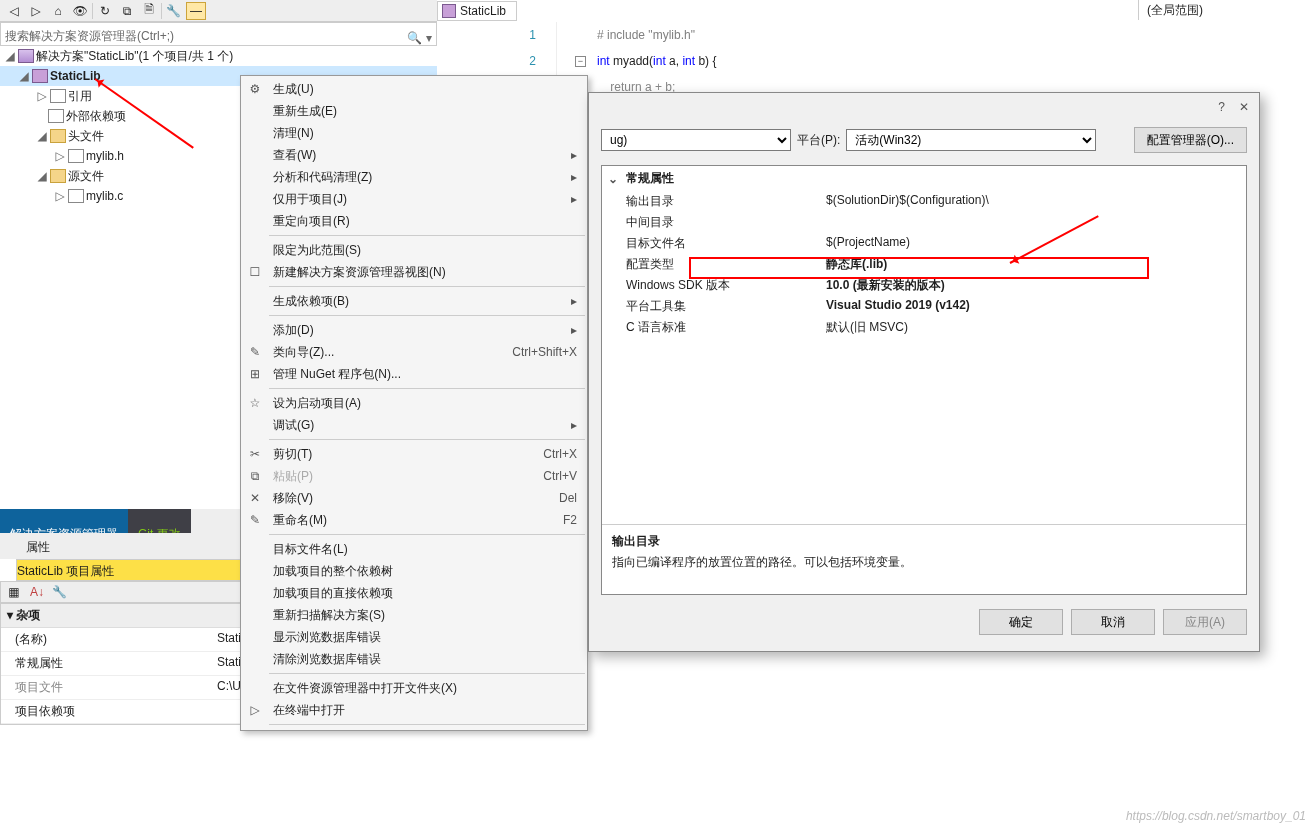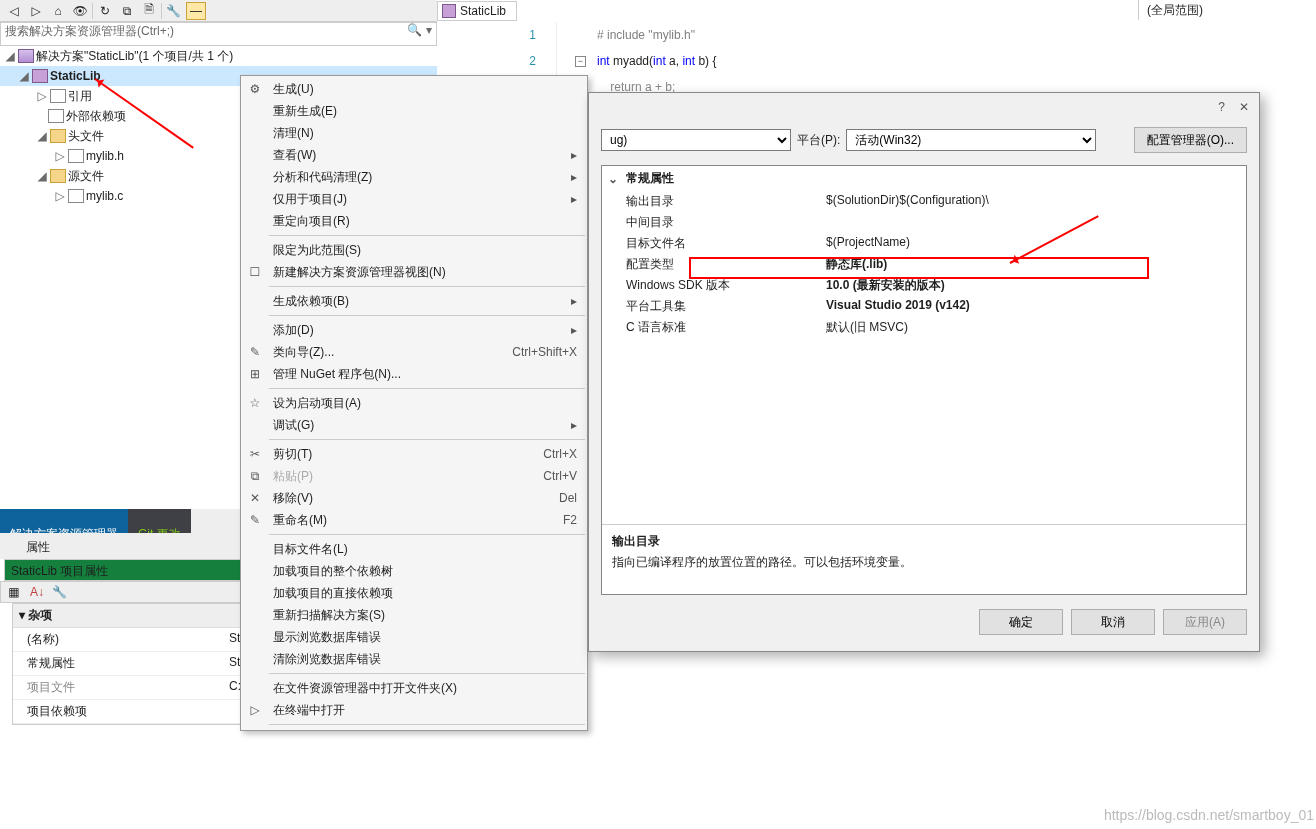--- a/index.html
+++ b/index.html
@@ -10,21 +10,21 @@
 .edtab .tab { background:#fff; border:1px solid #ccc; padding:2px 10px 2px 4px; display:flex; align-items:center; gap:4px; }
 .edtab .ico { width:14px; height:14px; background:#c8a0d8; border:1px solid #7b5a8f; }
 .scopebox{ position:absolute; top:0; left:1138px; height:20px; border-left:1px solid #ccc; padding:2px 8px;}
 
 
 .se-toolbar { position:absolute; top:0; left:0; width:437px; height:22px; background:#eee; border-bottom:1px solid #ccc; display:flex; align-items:center; padding:0 4px; gap:2px; }
 .se-toolbar .btn { width:20px; height:18px; display:flex; align-items:center; justify-content:center; color:#1e1e1e; cursor:pointer; }
 .se-toolbar .yellow{ background:#ffe8a6; border:1px solid #cca43b;}
 
 
-.se-search { position:absolute; top:22px; left:0; width:437px; height:24px; border:1px solid #ccc; display:flex; align-items:flex-start; padding:0 4px; color:#6a6a6a; }
+.se-search { position:absolute; top:22px; left:0; width:437px; height:24px; border:1px solid #ccc; display:flex; align-items:flex-end; padding:0 4px; color:#6a6a6a; }
 .se-search .mag{ margin-left:auto; }
 
 
 .se-tree { position:absolute; top:46px; left:0; width:437px; bottom:320px; background:#fff; overflow:auto; }
 .node { display:flex; align-items:center; height:20px; padding-left:4px; gap:2px; white-space:nowrap; }
 .node .tw { width:12px; text-align:center; color:#6a6a6a; cursor:pointer;}
 .node .ic { width:16px; height:14px; display:inline-block; }
 .node.sel { background:#cce8ff; }
 .node .bold{ font-weight:bold;}
 .ic-sol{background:linear-gradient(#d8c1ec,#b38ed3);border:1px solid #7b5a8f;}
@@ -43,24 +43,24 @@
 .arrow3{position:absolute; left:1010px; top:262px; width:100px; height:2px; background:#ff0000; transform:rotate(-28deg); transform-origin:left center;}
 .arrow3:before{content:""; position:absolute; left:-2px; top:-4px; border:5px solid transparent; border-right-color:#ff0000;}
 
 
 .se-tabs { position:absolute; left:0; top:509px; width:437px; height:24px; background:#eee; display:flex; }
 .se-tabs .t{ padding:17px 10px; background:#eee; color:#1e1e1e;}
 .se-tabs .t.active{ background:#0e639c; color:#fff;}
 
 
 .pp-title{position:absolute; left:0; top:533px; width:437px; height:26px; background:#eee; padding:6px 26px; font-weight:normal;}
-.pp-sub{position:absolute; left:4px; top:559px; width:437px; height:22px; background:#15803d; border:1px solid #ccc; padding:3px 6px;}
+.pp-sub{position:absolute; left:16px; top:559px; width:437px; height:22px; background:#fde047; border:1px solid #ccc; padding:3px 0;}
 .pp-tb{position:absolute; left:0; top:581px; width:437px; height:22px; background:#eee; border:1px solid #ccc; display:flex; align-items:center; gap:3px; padding:0 3px;}
 .pp-tb .b{width:20px;height:18px; display:flex;align-items:center;justify-content:center;}
-.pp-grid{position:absolute; left:12px; top:603px; width:437px; border:1px solid #ccc;}
+.pp-grid{position:absolute; left:0; top:603px; width:437px; border:1px solid #ccc;}
 .pp-cat{background:#eee; padding:3px 6px; font-weight:bold; border-bottom:1px solid #ddd;}
 .pp-row{display:flex; border-bottom:1px solid #eee;}
 .pp-row .k{width:210px; padding:3px 14px; }
 .pp-row .v{flex:1; padding:3px 6px; }
 .pp-row.dis .k{color:#888;}
 
 
 .code{ position:absolute; left:437px; top:22px; right:0; height:70px; background:#fff; font-family:Consolas,monospace; font-size:16px;}
 .gut{ position:absolute; left:0; top:0; width:120px; bottom:0; background:#fff; border-right:1px solid #eee;}
 .ln{ text-align:right; padding-right:20px; color:#2b91af; height:26px; line-height:26px;}
@@ -95,21 +95,21 @@
 .dlg .prow{ display:flex; padding:2px 0 2px 24px;}
 .dlg .prow .k{ width:200px;}
 .dlg .prow .v{ flex:1;}
 .dlg .prow.bold .v{font-weight:bold;}
 .dlg .desc{ border-top:1px solid #ccc; padding:8px 10px; height:70px;}
 .dlg .desc .t{ font-weight:bold; margin-bottom:4px;}
 .dlg .btns{ display:flex; justify-content:flex-end; gap:8px; padding:8px 12px;}
 .dlg .btns button{ width:84px; height:26px; background:#e1e1e1; border:1px solid #adadad;}
 .dlg .btns button:disabled{ color:#888; }
 .redbox{ position:absolute; border:2px solid #ff0000; pointer-events:none;}
-.watermark{position:absolute; right:2px; bottom:6px; color:#bbb; font-size:14px;}
+.watermark{position:absolute; right:10px; bottom:6px; color:#bbb; font-size:12px;font-style:italic;}
 </style>
 </head>
 <body>
 
 <div class="edtab">
   <div class="tab">
     <span class="ico"></span>
     <span>StaticLib</span>
   </div>
 </div>

